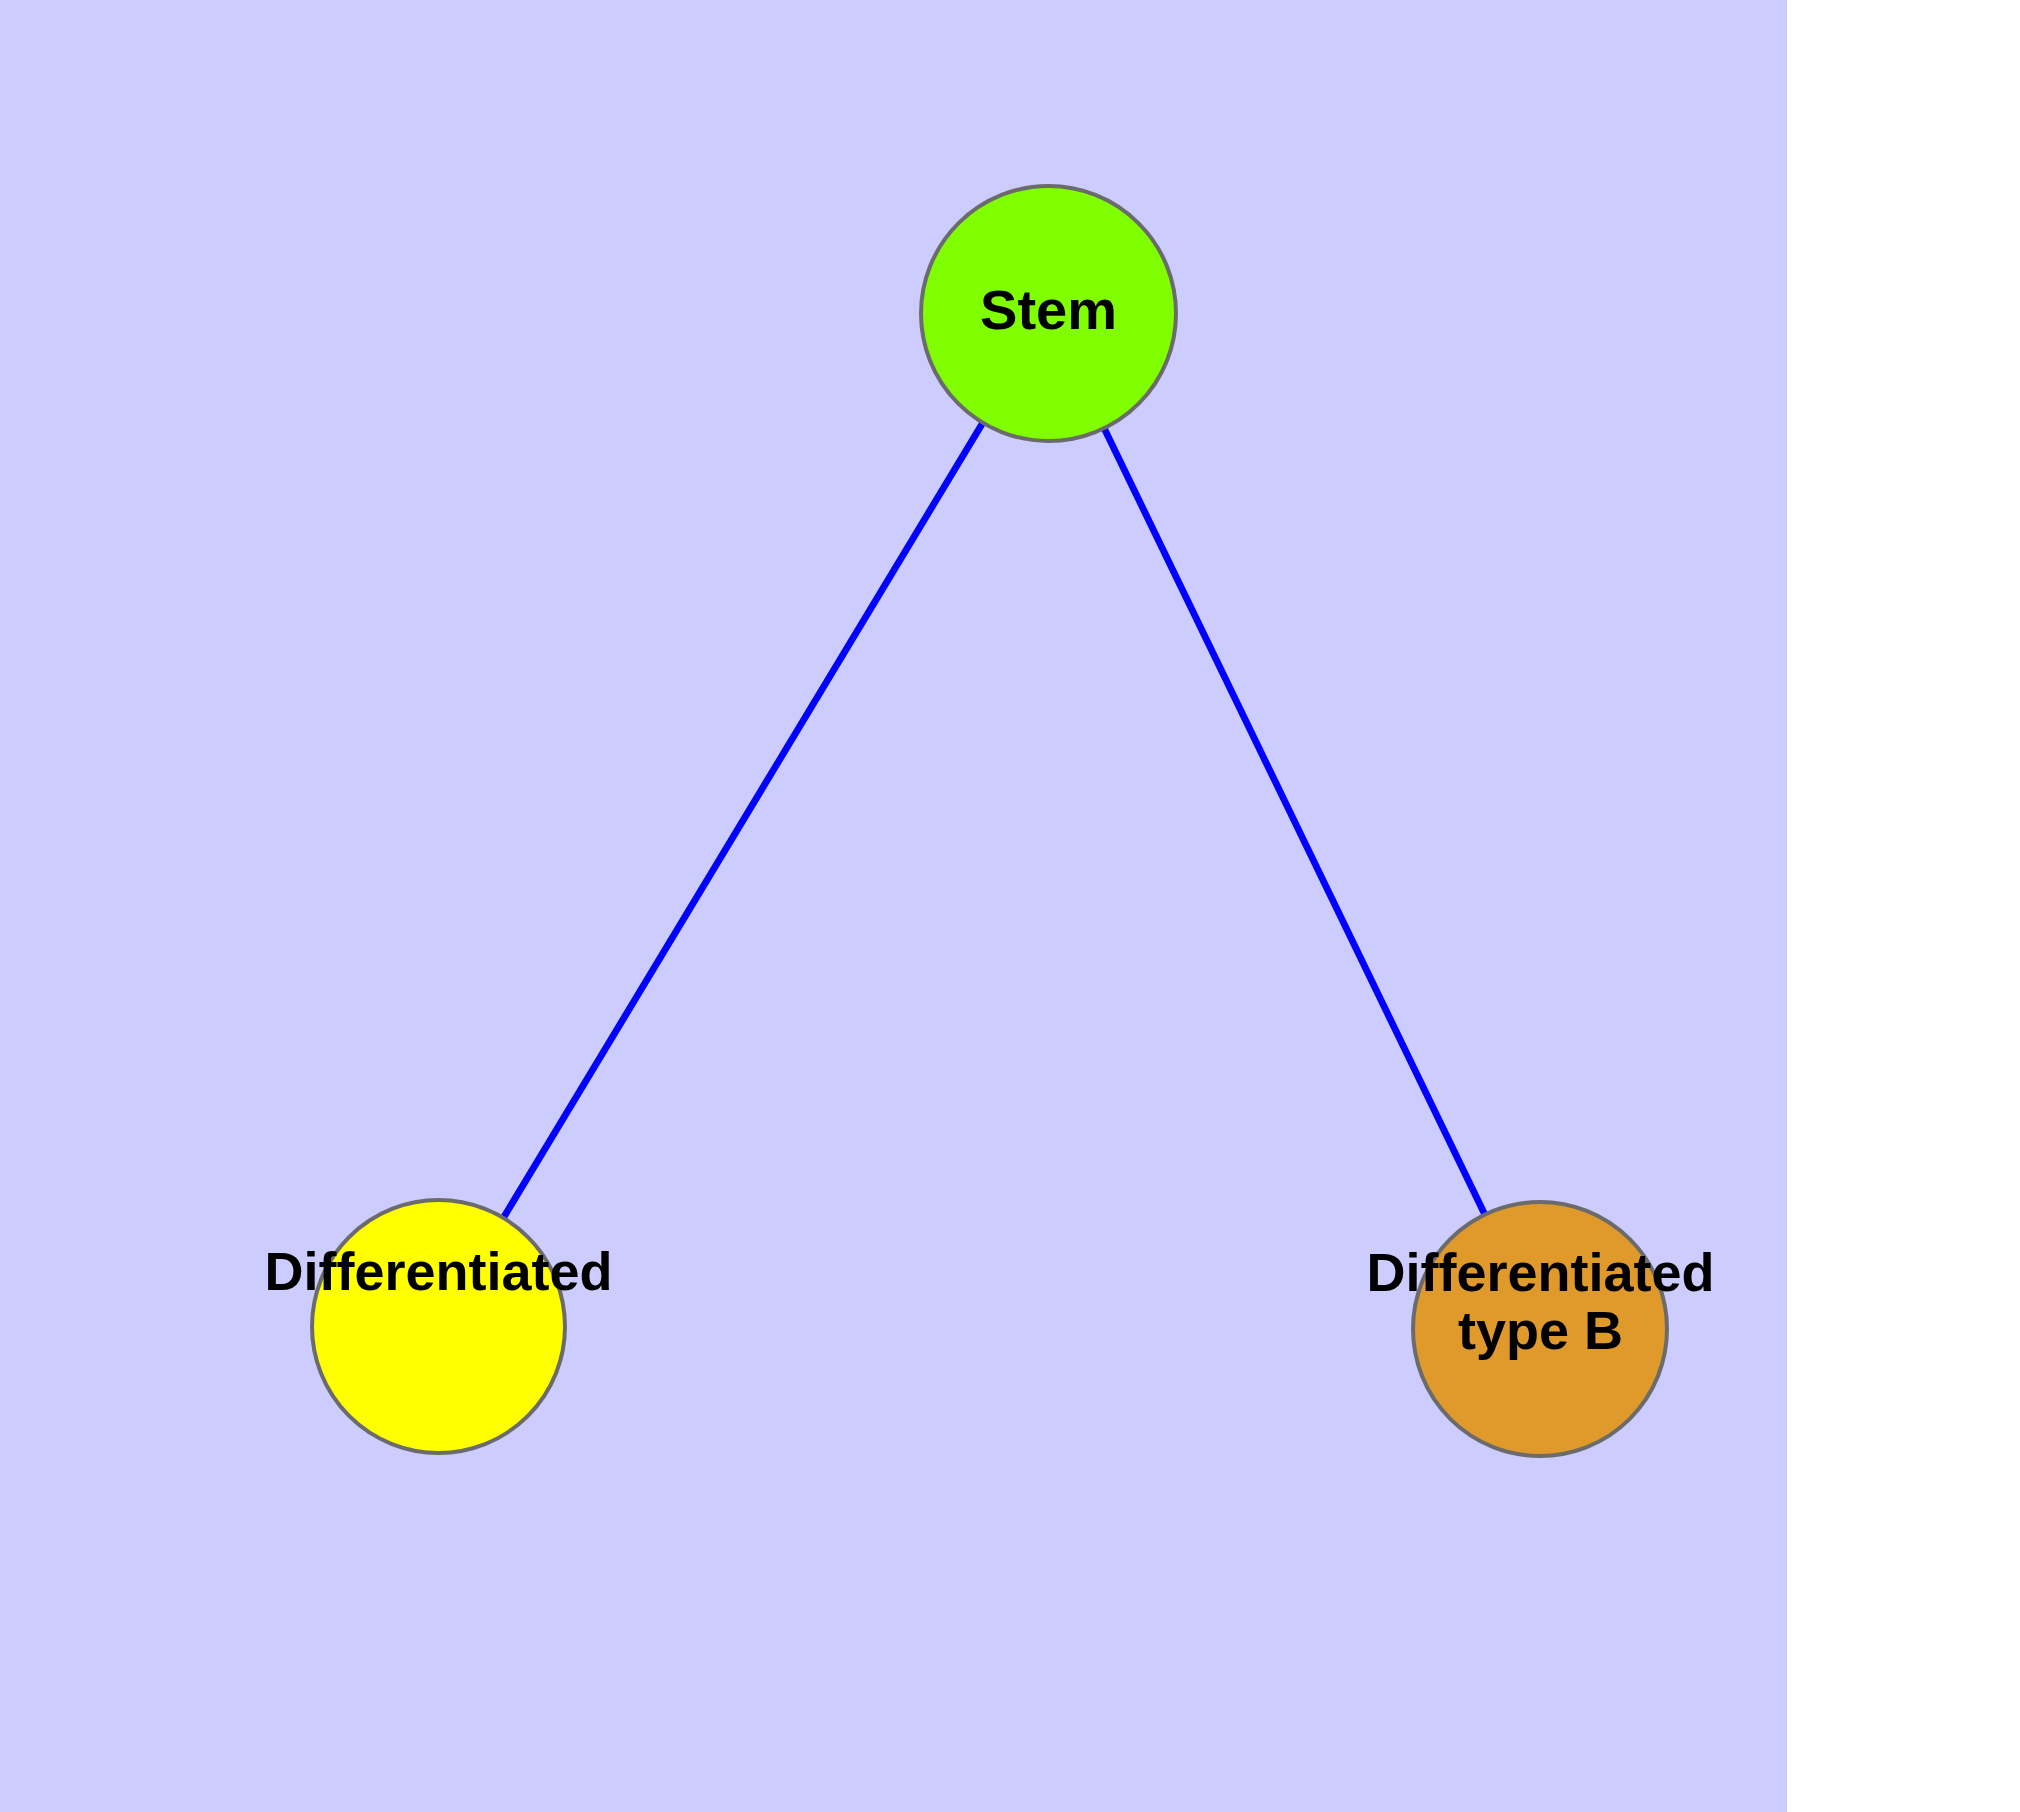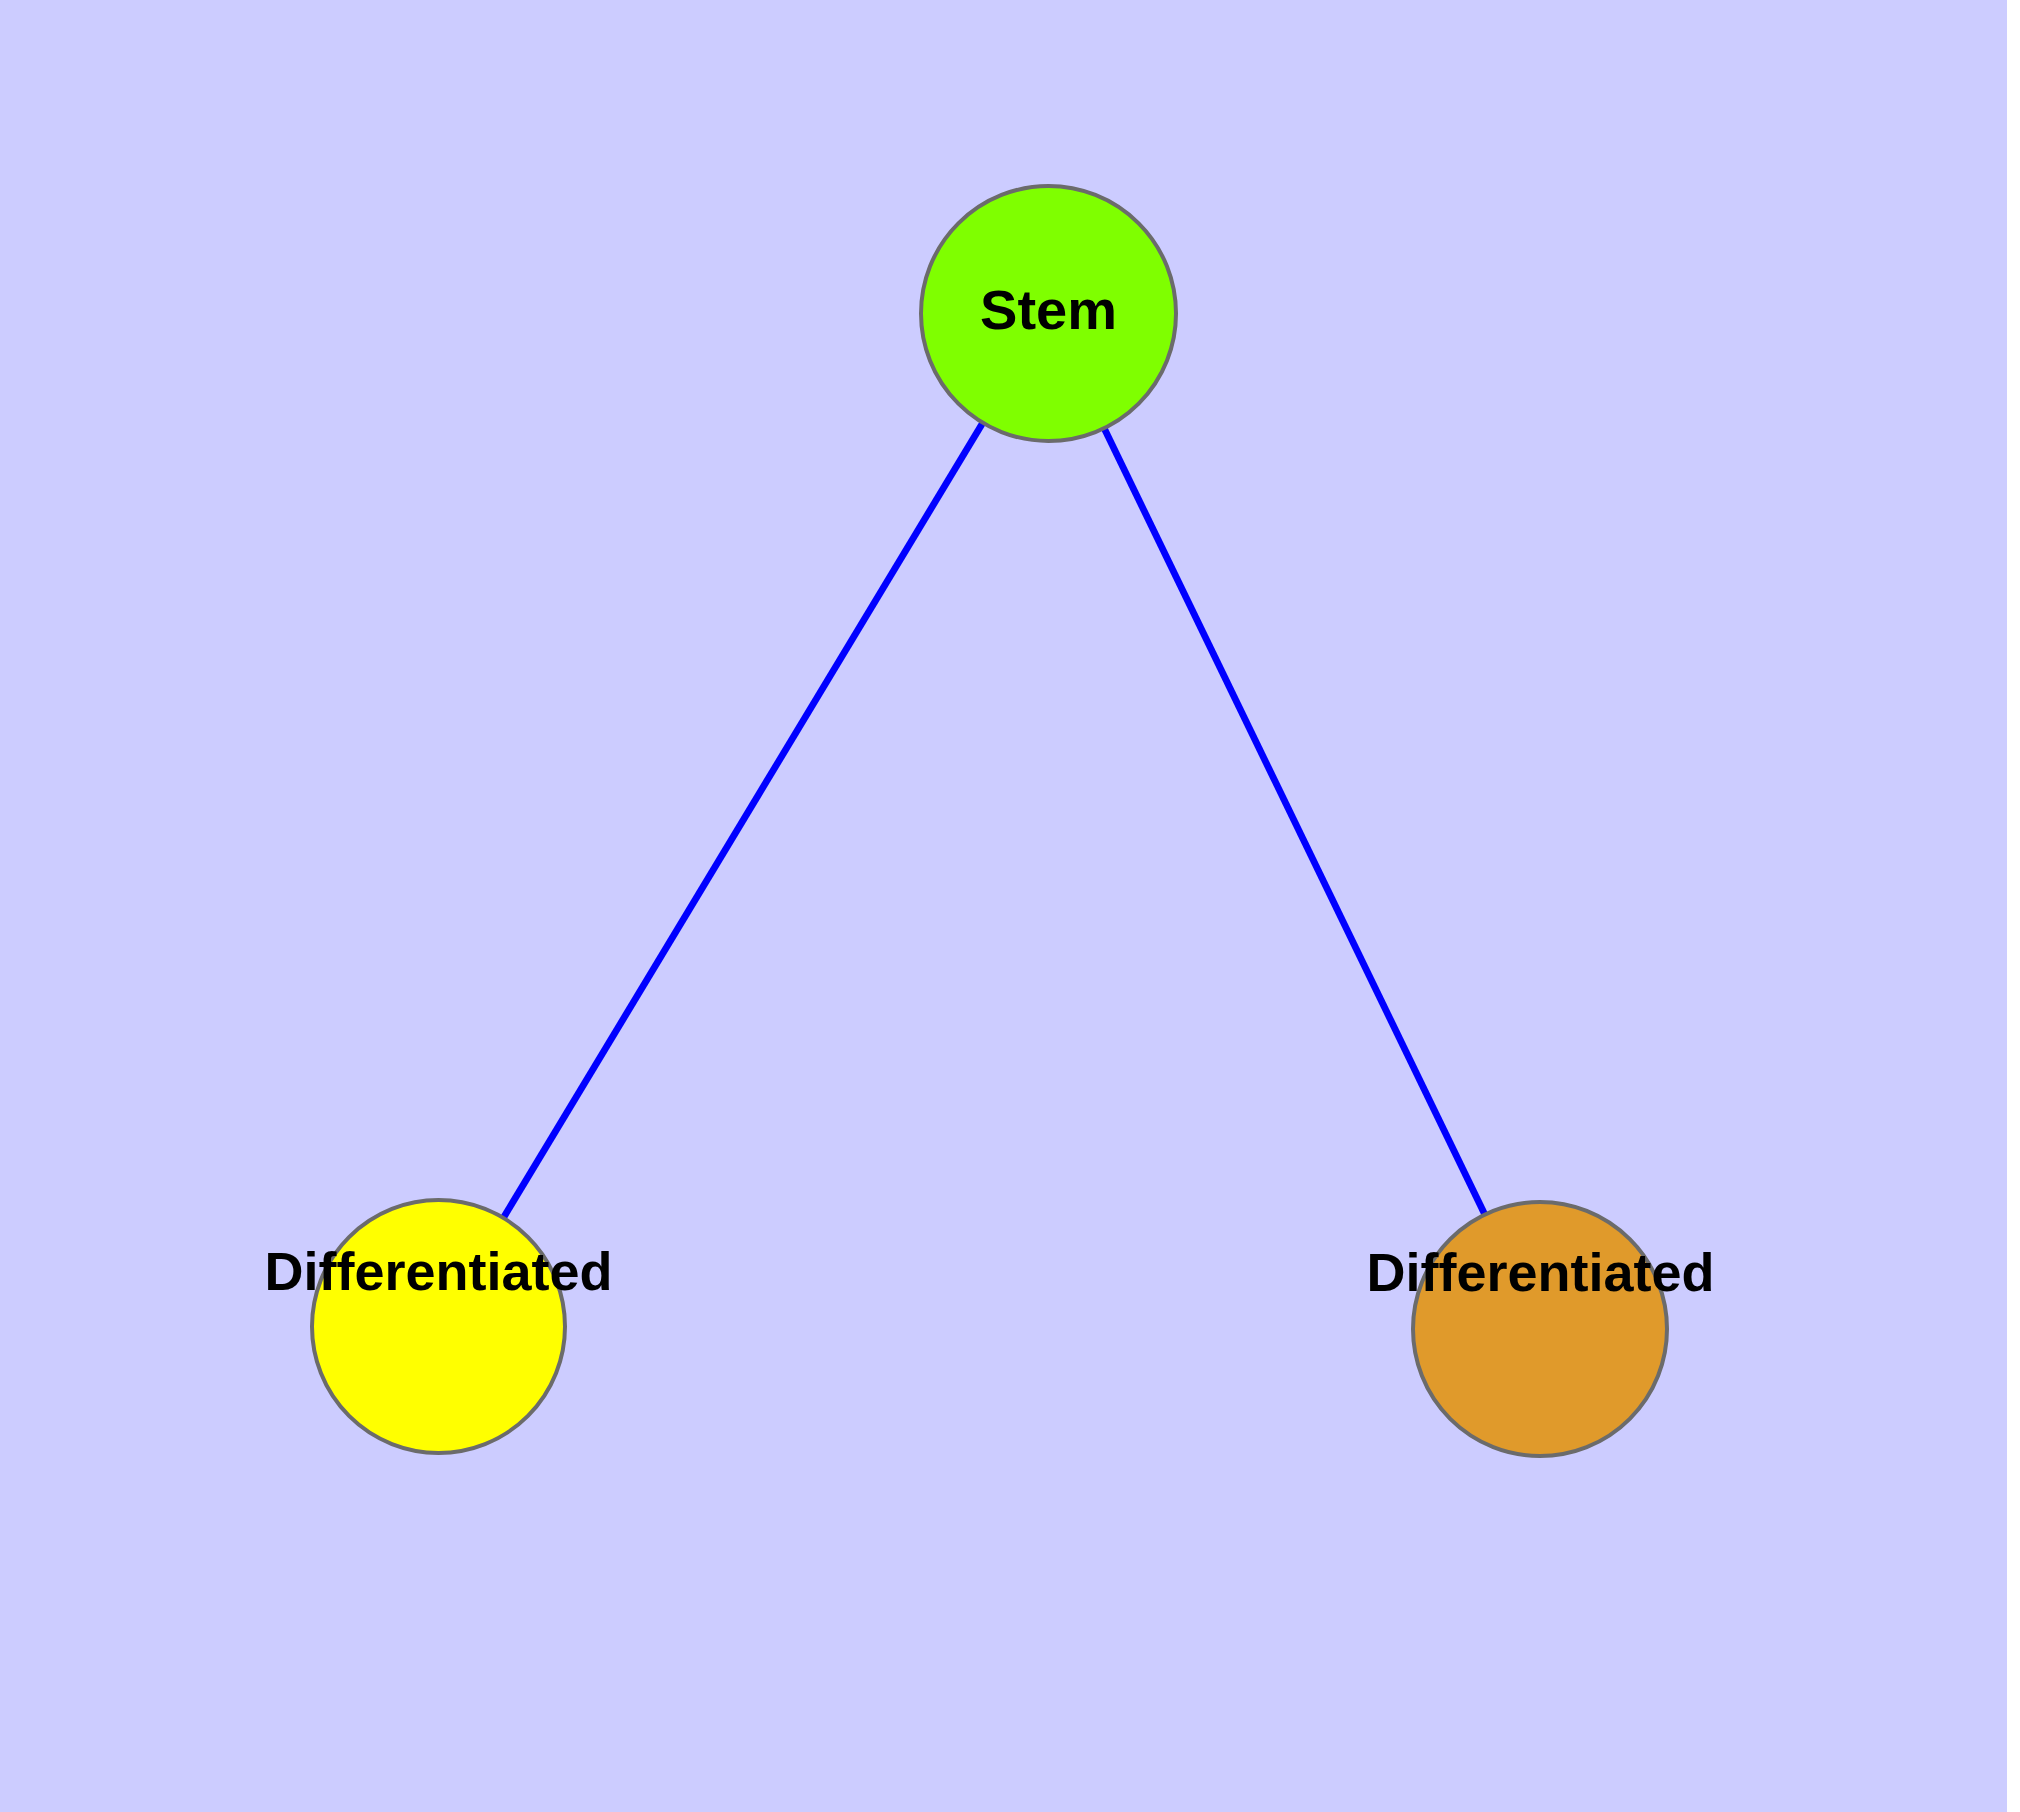--- a/index.html
+++ b/index.html
@@ -3,21 +3,21 @@
 <meta charset="utf-8">
 <title>Cell Differentiation Graph</title>
 <style>
   html, body {
     margin: 0;
     padding: 0;
     background: #ffffff;
   }
   #canvas {
     position: relative;
-    width: 2007px;
+    width: 1787px;
     height: 1812px;
     overflow: hidden;
     background: #ccccff;
     font-family: "Liberation Sans", sans-serif;
   }
   #edge-layer {
     position: absolute;
     left: 0;
     top: 0;
     width: 2021px;
@@ -120,17 +120,18 @@
     <div class="node-circle"></div>
     <div class="node-label">
       <span class="label-line">Differentiated</span>
     </div>
   </div>
 
   <div class="node" id="node-diff-b">
     <div class="node-circle"></div>
     <div class="node-label">
       <span class="label-line">Differentiated</span>
+      <span class="label-line">type B</span>
     </div>
   </div>
 
 </div>
 
 
 </body></html>

